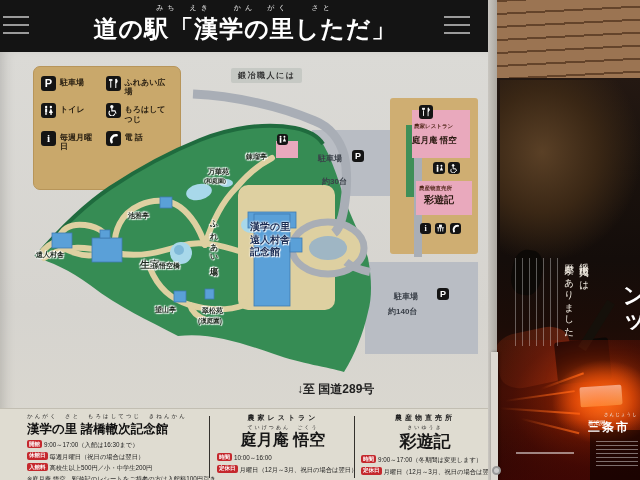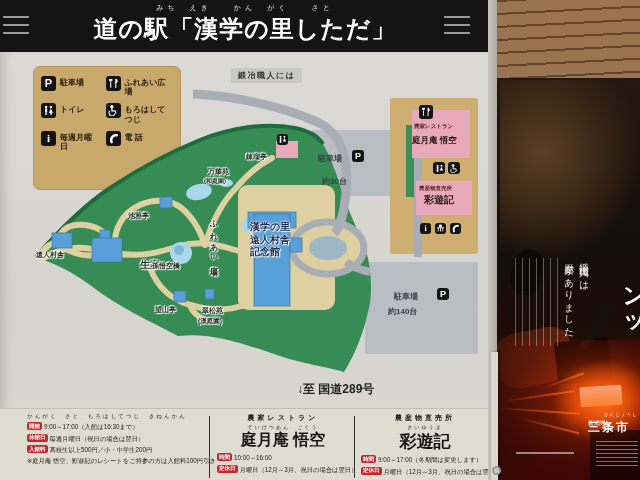--- a/index.html
+++ b/index.html
@@ -307,20 +307,21 @@
   </span>
 
   <div class="mlabel" style="left:297px;top:381px;font-size:12px;color:#222;text-shadow:none;">↓至 国道289号</div>
 
   <div class="bottom"></div>
   <div class="vdiv" style="left:209px;"></div>
   <div class="vdiv" style="left:354px;"></div>
 
   <div class="col" style="left:27px;width:180px;">
     <div class="col-furi">かんがく　さと　もろはしてつじ　きねんかん</div>
+    <div class="col-title1">漢学の里 諸橋轍次記念館</div>
     <div class="irow"><span class="pill">開館</span><span>9:00～17:00（入館は16:30まで）</span></div>
     <div class="irow"><span class="pill">休館日</span><span>毎週月曜日（祝日の場合は翌日）</span></div>
     <div class="irow"><span class="pill">入館料</span><span>高校生以上500円／小・中学生200円</span></div>
     <div class="irow"><span>※庭月庵 悟空、彩遊記のレシートをご持参の方は入館料100円引き</span></div>
   </div>
 
   <div class="col" style="left:217px;width:132px;">
     <div class="col-sub">農家レストラン</div>
     <div class="col-furi2">ていげつあん　ごくう</div>
     <div class="col-big" style="font-size:16px;">庭月庵 悟空</div>

